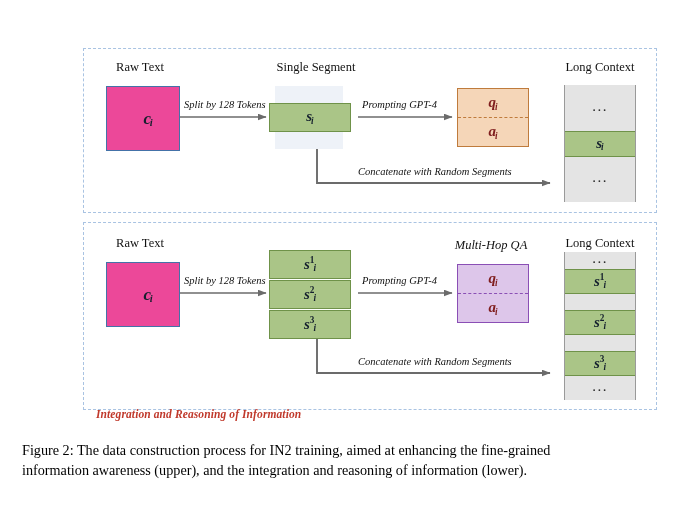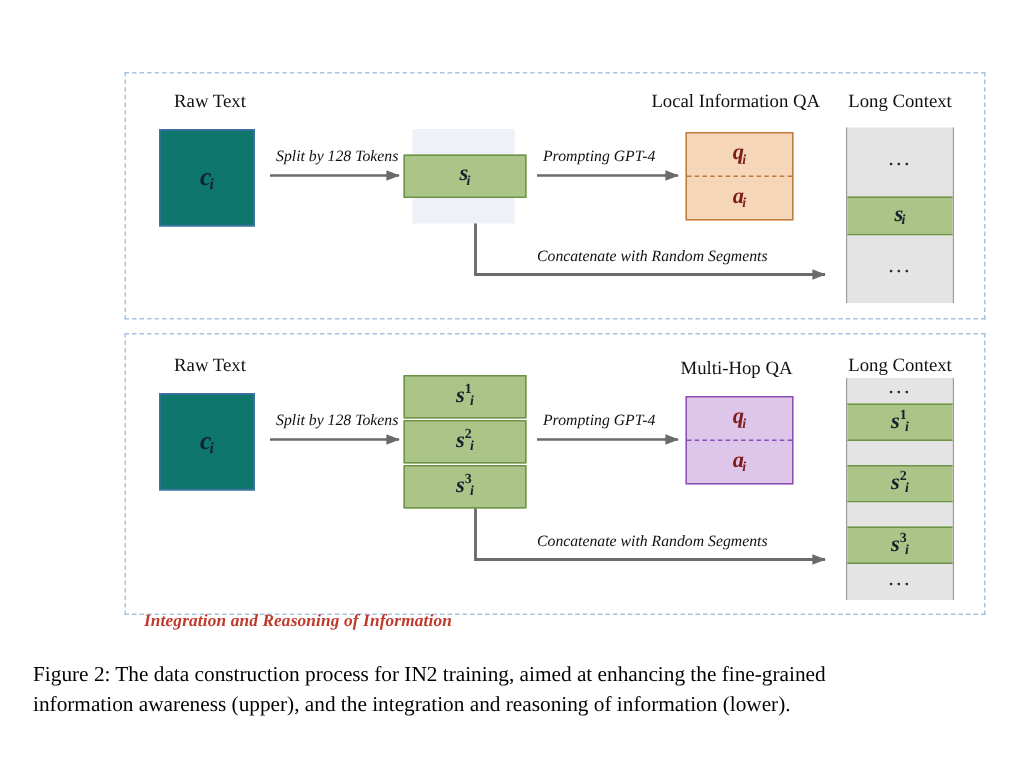--- a/index.html
+++ b/index.html
@@ -50,25 +50,26 @@
     position: absolute;
     font-size: 12.5px;
     color: #111;
     white-space: nowrap;
     text-align: center;
   }
 
   
   .raw-box {
     position: absolute;
-    background: #0f766e;
+    background: #ec4899;
     border: 1.3px solid #4472a8;
     display: flex;
     align-items: center;
     justify-content: center;
+    padding-left: 10px;
   }
   .raw-box .sym {
     font-family: "Liberation Serif", "DejaVu Serif", serif;
     font-style: italic;
     font-weight: bold;
     font-size: 17px;
     color: #15202e;
   }
 
   
@@ -199,21 +200,21 @@
     <polyline points="289,130 289,183 522,183" fill="none" stroke="#6b6b6b" stroke-width="1.9" marker-end="url(#ah)"></polyline>
 
     <line x1="152" y1="293" x2="238" y2="293" stroke="#6b6b6b" stroke-width="1.7" marker-end="url(#ah)"></line>
     <line x1="330" y1="293" x2="424" y2="293" stroke="#6b6b6b" stroke-width="1.7" marker-end="url(#ah)"></line>
     <polyline points="289,328 289,373 522,373" fill="none" stroke="#6b6b6b" stroke-width="1.9" marker-end="url(#ah)"></polyline>
   </svg>
 
   <div class="panel panel-upper"></div>
 
   <div class="col-head" style="left:62px; top:60px; width:100px;">Raw Text</div>
-  <div class="col-head" style="left:395px; top:60px; width:135px;">Local Information QA</div>
+  <div class="col-head" style="left:228px; top:60px; width:120px;">Single Segment</div>
   <div class="col-head" style="left:524px; top:60px; width:96px;">Long Context</div>
 
   <div class="raw-box" style="left:78px; top:86px; width:62px; height:63px;">
     <span class="sym">
       <span>c</span><sub>i</sub>
     </span>
   </div>
 
   <div class="seg-column" style="left:247px; top:86px; width:68px; height:63px;"></div>
   <div class="green" style="position:absolute; left:241px; top:103px; width:80px; height:27px;">
@@ -244,21 +245,21 @@
   </div>
 
   <div class="arrow-label" style="left:156px; top:99px;">Split by 128 Tokens</div>
   <div class="arrow-label" style="left:334px; top:99px;">Prompting GPT-4</div>
   <div class="arrow-label" style="left:330px; top:166px;">Concatenate with Random Segments</div>
 
 
   <div class="panel panel-lower"></div>
 
   <div class="col-head" style="left:62px; top:236px; width:100px;">Raw Text</div>
-  <div class="col-head" style="left:408px; top:238px; width:110px;">Multi-Hop QA</div>
+  <div class="col-head" style="left:408px; top:238px; width:110px;font-style:italic;">Multi-Hop QA</div>
   <div class="col-head" style="left:524px; top:236px; width:96px;">Long Context</div>
 
   <div class="raw-box" style="left:78px; top:262px; width:62px; height:63px;">
     <span class="sym">
       <span>c</span><sub>i</sub>
     </span>
   </div>
 
   <div class="green" style="position:absolute; left:241px; top:250px; width:80px; height:27px;">
     <span class="sym">

